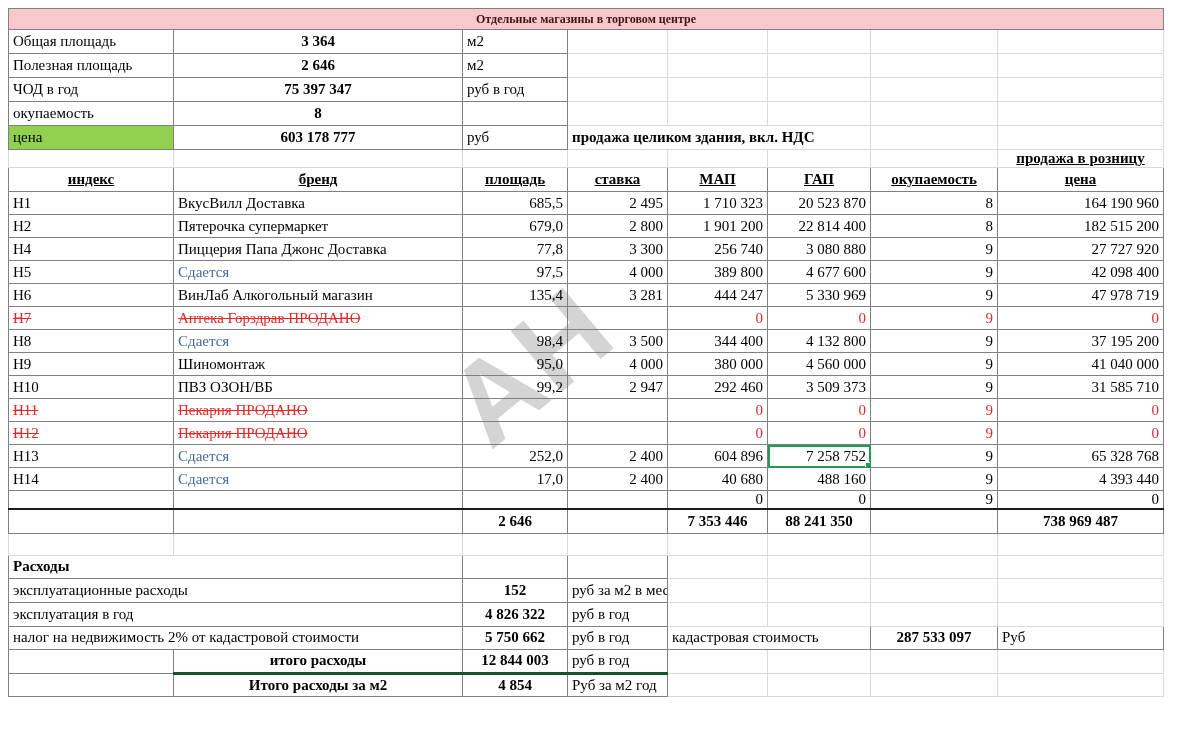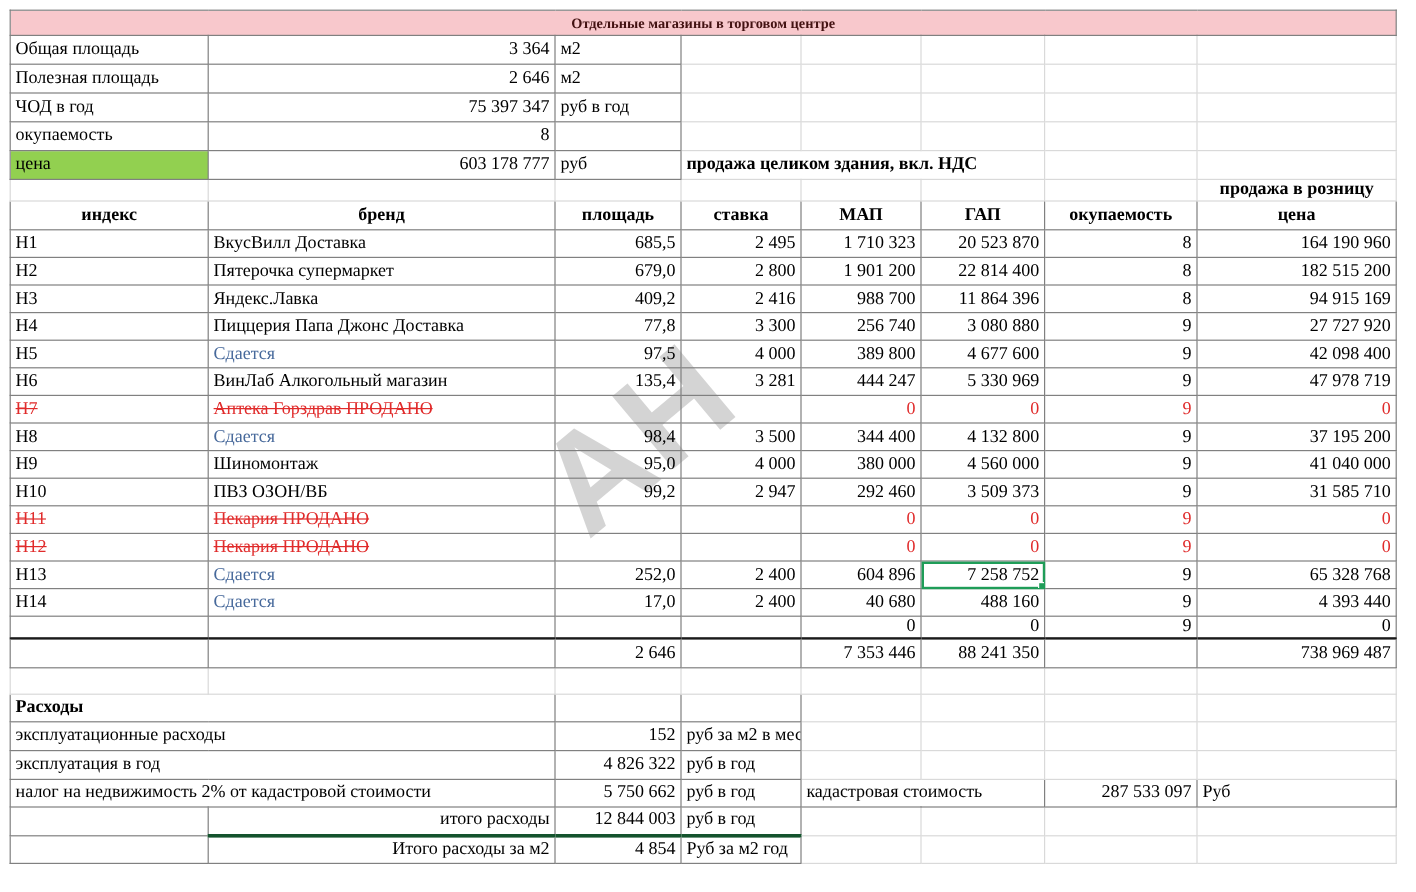--- a/index.html
+++ b/index.html
@@ -6,24 +6,24 @@
   .sheet{position:relative;width:1180px;height:743px;background:#fff;overflow:hidden;
          font-family:"Liberation Serif",serif;font-size:15px;color:#000;}
   table{border-collapse:collapse;table-layout:fixed;width:1155px;margin:8px 0 0 8px;
         position:relative;z-index:1;}
   td{padding:0 4px;overflow:hidden;white-space:nowrap;vertical-align:middle;}
   .dk{border:1px solid #808080;}
   .lt{border:1px solid #d9d9d9;}
   .title-cell{background:#f8c8cc;color:#431212;text-align:center;font-weight:bold;
               font-size:12px;border:1px solid #808080;}
   .green{background:#92d050;}
-  .val{text-align:right;font-weight:normal;}
+  .val{text-align:center;font-weight:bold;}
   .num{text-align:right;}
   .lb{text-align:left;}
-  .ctr{text-align:center;font-weight:bold;}
+  .ctr{text-align:center;font-weight:bold;text-decoration:underline;}
   .bold{font-weight:bold;}
   .sold-text{color:#e02b2b;text-decoration:line-through;}
   .red-num{color:#e02b2b;}
   .vacant-text{color:#47699b;}
   .selected{outline:2px solid #1f9d58;outline-offset:-2px;position:relative;margin-top:10px;}
   .selected::after{content:"";position:absolute;right:-3px;bottom:-3px;width:6px;height:6px;
                    background:#1f9d58;border:1px solid #fff;z-index:2;}
   .thickb{border-bottom:3px solid #14532d;}
   .tot td{border-top:2px solid #1a1a1a;}
   tr.h21{height:21px} tr.h24{height:24px} tr.h18{height:18px}
@@ -143,30 +143,20 @@
           <td class="dk lb">Н2</td>
           <td class="dk lb">Пятерочка супермаркет</td>
           <td class="dk num">679,0</td>
           <td class="dk num">2 800</td>
           <td class="dk num">1 901 200</td>
           <td class="dk num">22 814 400</td>
           <td class="dk num">8</td>
           <td class="dk num">182 515 200</td>
         </tr>
         <tr class="h23">
-          <td class="dk lb">Н3</td>
-          <td class="dk lb">Яндекс.Лавка</td>
-          <td class="dk num">409,2</td>
-          <td class="dk num">2 416</td>
-          <td class="dk num">988 700</td>
-          <td class="dk num">11 864 396</td>
-          <td class="dk num">8</td>
-          <td class="dk num">94 915 169</td>
-        </tr>
-        <tr class="h23">
           <td class="dk lb">Н4</td>
           <td class="dk lb">Пиццерия Папа Джонс Доставка</td>
           <td class="dk num">77,8</td>
           <td class="dk num">3 300</td>
           <td class="dk num">256 740</td>
           <td class="dk num">3 080 880</td>
           <td class="dk num">9</td>
           <td class="dk num">27 727 920</td>
         </tr>
         <tr class="h23">

